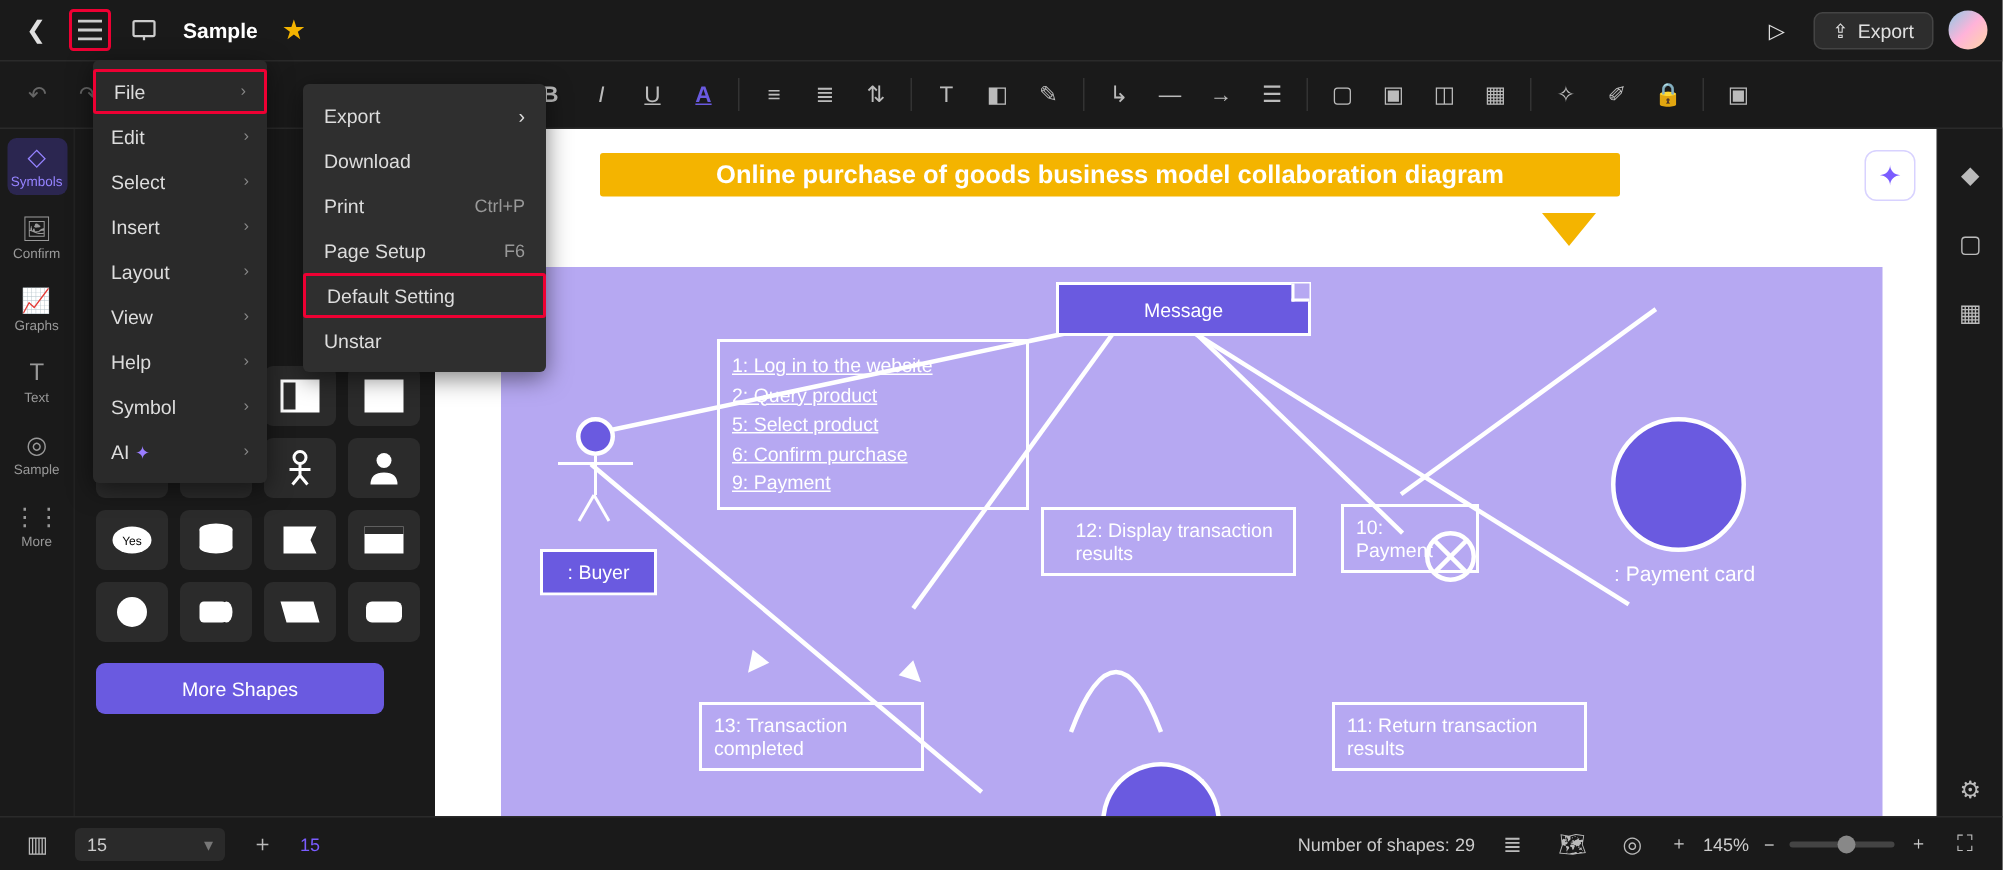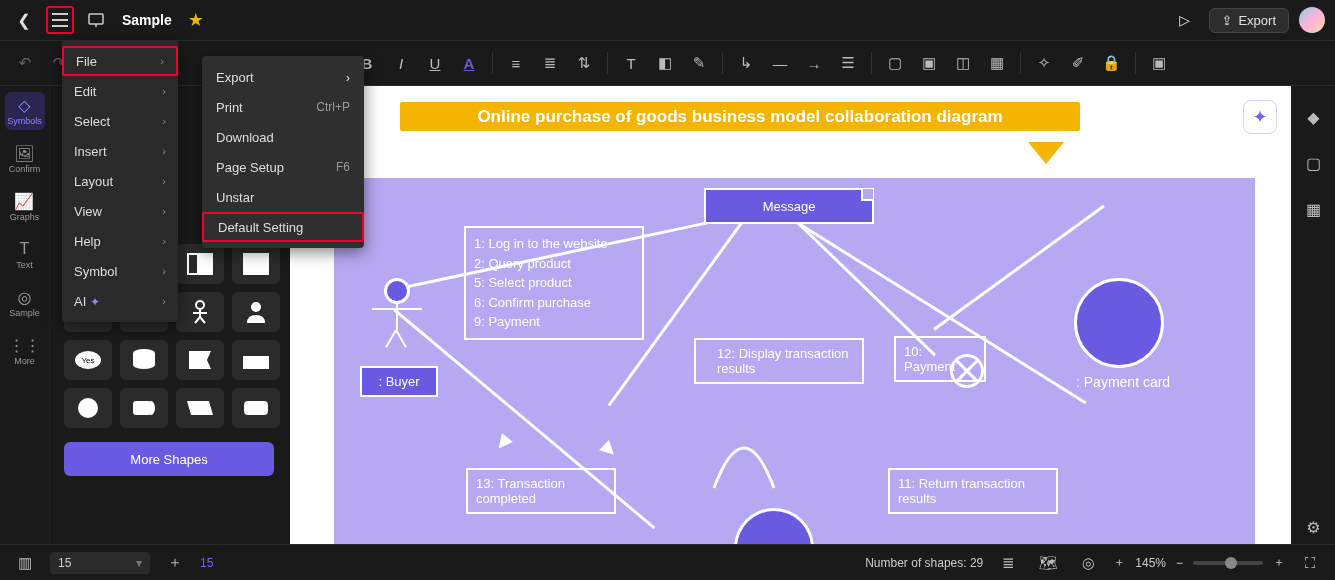--- a/index.html
+++ b/index.html
@@ -35,21 +35,21 @@
   
   .rightrail { position:absolute; right:0; top:86px; bottom:36px; width:44px; background:#1a1a1a; display:flex; flex-direction:column; align-items:center; padding-top:20px; gap:24px; border-left:1px solid #222;}
   .rightrail .rb { width:22px; height:22px; display:flex; align-items:center; justify-content:center; color:#bbb; cursor:pointer;}
   .sliders-ico { position:absolute; bottom:6px; }
 
   
   .shapes-panel { position:absolute; left:50px; top:86px; bottom:36px; width:240px; background:#1a1a1a; padding:8px 10px 8px 14px; overflow:hidden;}
   .shape-grid { display:grid; grid-template-columns: repeat(4, 48px); gap:8px; margin-top:150px;}
   .shape-cell { width:48px; height:40px; background:#2b2b2b; border-radius:6px; display:flex; align-items:center; justify-content:center; cursor:pointer;}
   .shape-cell svg { width:30px; height:26px; }
-  .more-shapes { margin-top:14px; width:210px; height:34px; background:#6a5ae0; color:#fff; border:none; border-radius:6px; font-size:13px; cursor:pointer;}
+  .more-shapes { margin-top:14px; width:192px; height:34px; background:#6a5ae0; color:#fff; border:none; border-radius:6px; font-size:13px; cursor:pointer;}
 
   
   .main-menu { position:absolute; left:62px; top:40px; width:116px; background:#2a2a2a; border-radius:4px; z-index:50; padding:6px 0; box-shadow:0 4px 16px rgba(0,0,0,.5);}
   .main-menu .mi { height:30px; display:flex; align-items:center; justify-content:space-between; padding:0 12px; font-size:13px; color:#ddd; cursor:pointer; position:relative;}
   .main-menu .mi.hl { border:2px solid #e03; border-radius:2px;}
   .main-menu .mi .chev { color:#888; font-size:11px;}
   .ai-spark { color:#9a7dff; font-size:12px;}
 
   
   .sub-menu { position:absolute; left:202px; top:56px; width:162px; background:#2f2f2f; border-radius:4px; z-index:51; padding:6px 0; box-shadow:0 4px 16px rgba(0,0,0,.5);}
@@ -196,35 +196,35 @@
       <span class="chev">›</span>
     </div>
 </div>
 
 <div class="sub-menu">
   <div class="si">
       <span>Export</span>
       <span class="chev">›</span>
     </div>
   <div class="si">
+      <span>Download</span>
+    </div>
+  <div class="si">
       <span>Print</span>
       <span class="short">Ctrl+P</span>
-    </div>
-  <div class="si">
-      <span>Download</span>
     </div>
   <div class="si">
       <span>Page Setup</span>
       <span class="short">F6</span>
     </div>
+  <div class="si hl">
+      <span>Default Setting</span>
+    </div>
   <div class="si">
       <span>Unstar</span>
-    </div>
-  <div class="si hl">
-      <span>Default Setting</span>
     </div>
 </div>
 
 <div class="leftrail">
   <div class="rail-item active">
       <div class="rail-ico">◇</div>
       <div class="lbl">Symbols</div>
     </div>
   <div class="rail-item">
       <div class="rail-ico">🖼</div>
@@ -366,21 +366,21 @@
       <div class="line" style="left:455px; top:38px; width:350px; transform:rotate(32deg);"></div>
       <div class="line" style="left:60px; top:130px; width:340px; transform:rotate(40deg);"></div>
       <div class="line" style="left:600px; top:150px; width:210px; transform:rotate(-36deg);"></div>
       <div class="arrowhead" style="left:268px; top:265px; transform:rotate(44deg);"></div>
       <div class="arrowhead" style="left:162px; top:258px; transform:rotate(128deg);"></div>
 
       <div class="dg-box fill" style="left:370px; top:10px; width:170px; height:36px; display:flex; align-items:center; justify-content:center;">
           <span>Message</span>
           <div style="position:absolute;right:-1px;top:-1px;width:12px;height:12px;background:#b6a8f2;border-left:2px solid #fff;border-bottom:2px solid #fff;"></div>
         </div>
-      <div class="dg-box" style="left:130px; top:48px; width:180px; white-space:pre-line; line-height:1.5;">1: Log in to the website
+      <div class="dg-box" style="left:144px; top:48px; width:208px; white-space:pre-line; line-height:1.5;text-decoration:underline;">1: Log in to the website
 2: Query product
 5: Select product
 6: Confirm purchase
 9: Payment</div>
       <div class="dg-box" style="left:360px; top:160px; width:170px;padding-left:21px;">12: Display transaction results</div>
       <div class="dg-box" style="left:560px; top:158px; width:92px;">10: Payment</div>
       <div class="dg-box" style="left:132px; top:290px; width:150px;">13: Transaction completed</div>
       <div class="dg-box" style="left:554px; top:290px; width:170px;">11: Return transaction results</div>
 
       <div class="actor" style="left:50px; top:100px;">

